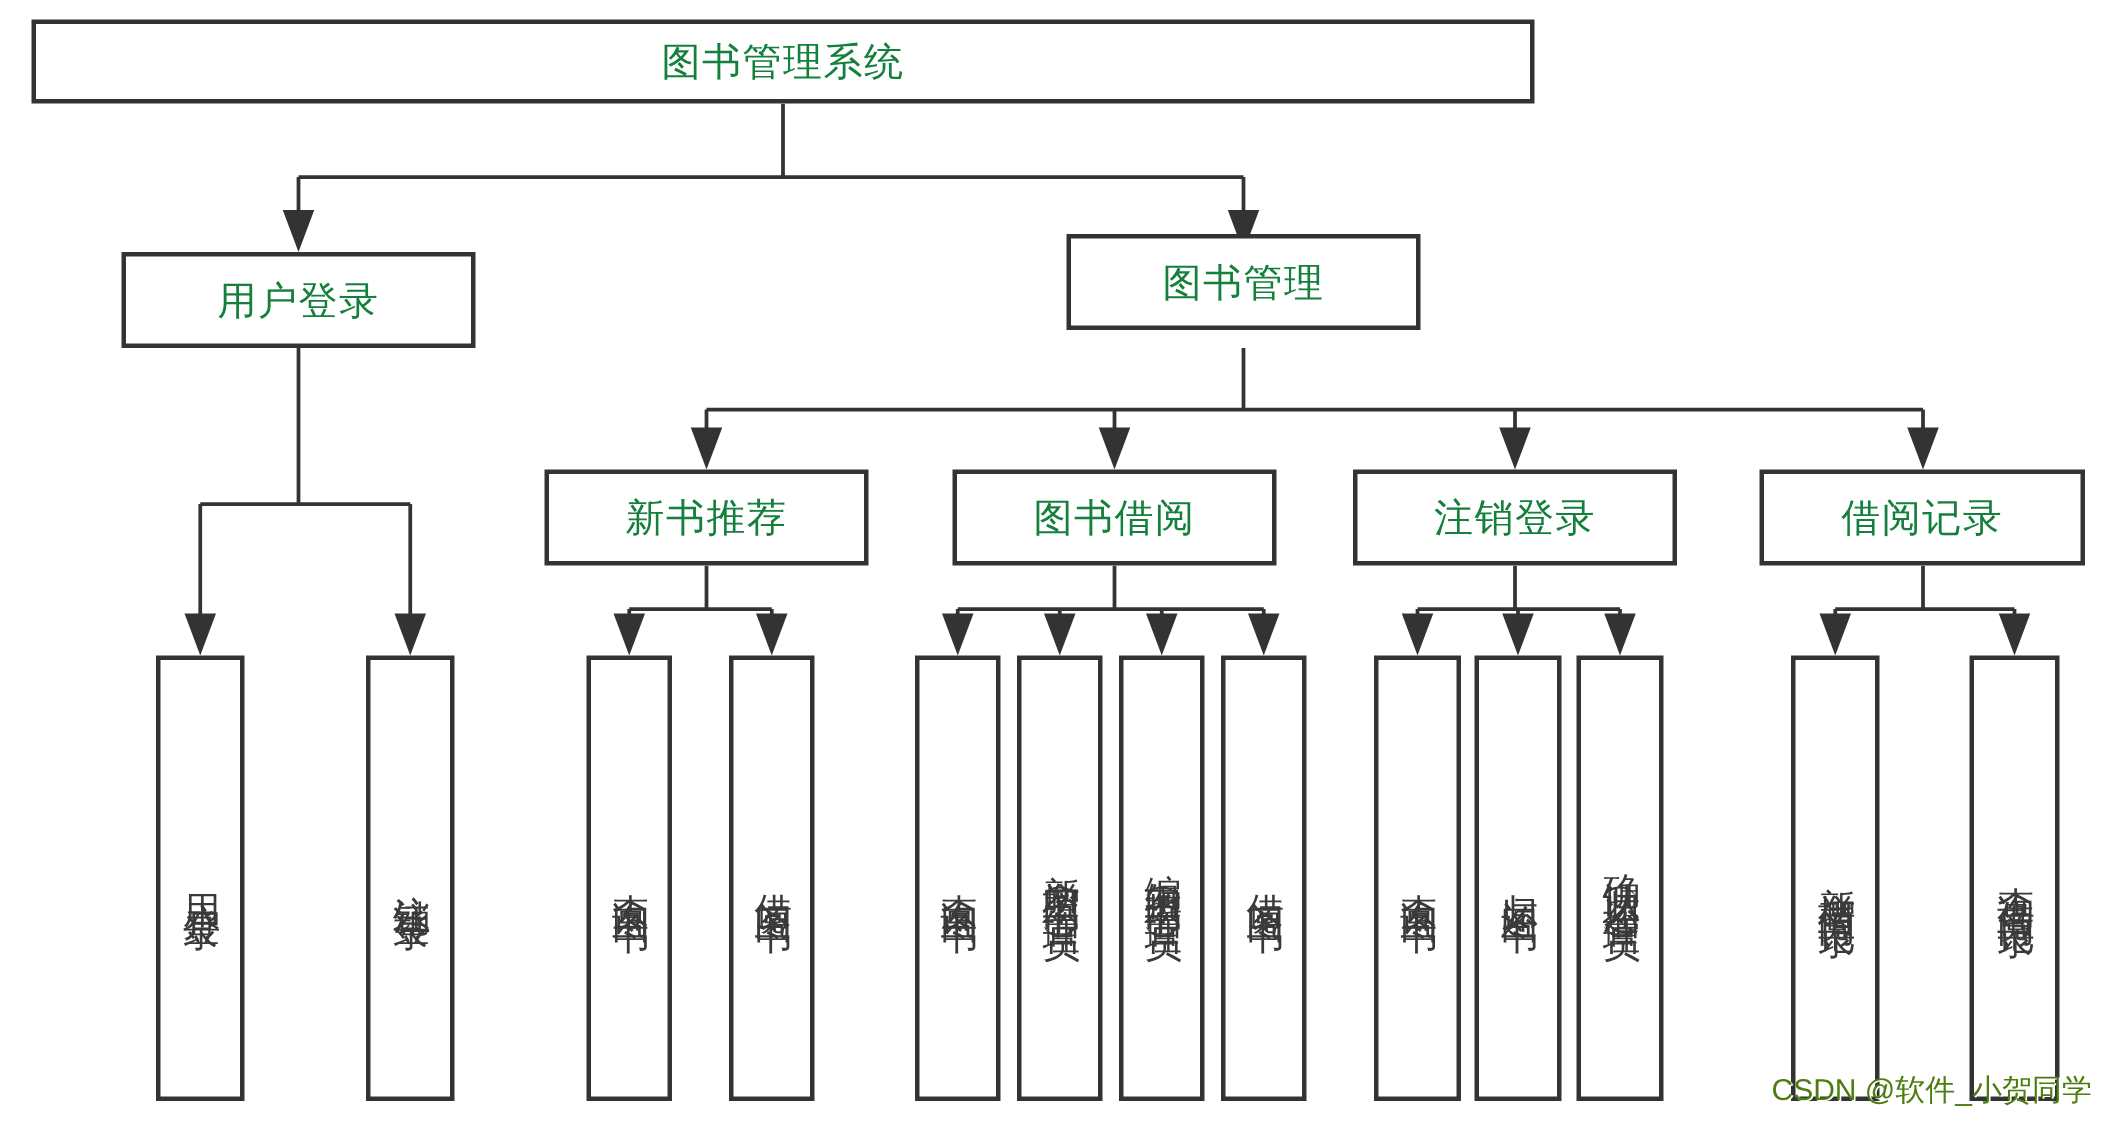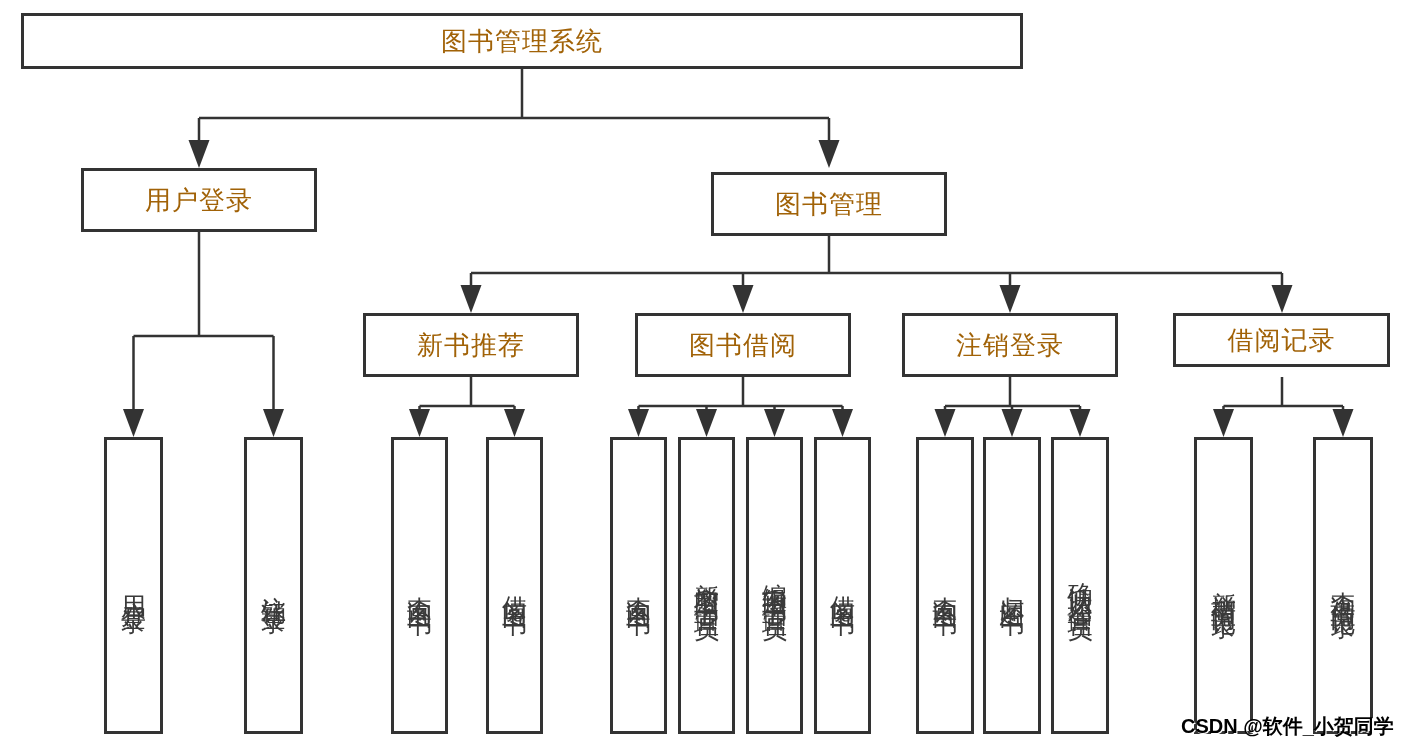--- a/index.html
+++ b/index.html
@@ -10,44 +10,43 @@
     font-family:"Liberation Sans","DejaVu Sans",sans-serif;
     overflow:hidden;
   }
   #connectors{position:absolute;left:0;top:0;width:1405px;height:747px;}
   .hbox{
     position:absolute;
     box-sizing:border-box;
     border:3px solid #333333;
     background:#ffffff;
     display:flex;align-items:center;justify-content:center;
-    font-size:26px;color:#a16207;
+    font-size:26px;color:#15803d;
     letter-spacing:1px;
     white-space:nowrap;
   }
   .vbox{
     position:absolute;
     box-sizing:border-box;
     border:3px solid #333333;
     background:#ffffff;
     display:flex;align-items:center;justify-content:center;
     writing-mode:vertical-rl;
     text-orientation:mixed;
     font-size:25px;color:#3a3a3a;
     letter-spacing:5px;
     line-height:1;
   }
   .watermark{
     position:absolute;
     left:1181px;top:713px;
     font-size:20px;
-    color:#000000;
+    color:#4d7c0f;
     white-space:nowrap;
     text-shadow:1px 1px 0 #ffffff;
-    font-weight:bold;
   }
 </style>
 </head>
 <body>
 
 <div id="canvas">
 
   <svg id="connectors" viewBox="0 0 1405 747" xmlns="http://www.w3.org/2000/svg">
     <path d="M522 69 V118 M199 118 H829 M199 118 V150 M829 118 V150
              M199 232 V336 M133.5 336 H273.5 M133.5 336 V418 M273.5 336 V418
@@ -75,26 +74,26 @@
              M934.5 409 L955.5 409 L945 437 Z
              M1001.5 409 L1022.5 409 L1012 437 Z
              M1069.5 409 L1090.5 409 L1080 437 Z
              M1213 409 L1234 409 L1223.5 437 Z
              M1332.5 409 L1353.5 409 L1343 437 Z" fill="#333333" stroke="none"></path>
   </svg>
 
   <div class="hbox" style="left:21px;top:13px;width:1002px;height:56px">图书管理系统</div>
 
   <div class="hbox" style="left:81px;top:168px;width:236px;height:64px">用户登录</div>
-  <div class="hbox" style="left:711px;top:172px;width:236px;height:64px">图书管理</div>
+  <div class="hbox" style="left:711px;top:156px;width:236px;height:64px">图书管理</div>
 
   <div class="hbox" style="left:635px;top:313px;width:216px;height:64px">图书借阅</div>
   <div class="hbox" style="left:363px;top:313px;width:216px;height:64px">新书推荐</div>
   <div class="hbox" style="left:902px;top:313px;width:216px;height:64px">注销登录</div>
-  <div class="hbox" style="left:1173px;top:313px;width:217px;height:54px">借阅记录</div>
+  <div class="hbox" style="left:1173px;top:313px;width:217px;height:64px">借阅记录</div>
 
   <div class="vbox" style="left:104px;top:437px;width:59px;height:297px">用户登录</div>
   <div class="vbox" style="left:244px;top:437px;width:59px;height:297px">注销登录</div>
 
   <div class="vbox" style="left:391px;top:437px;width:57px;height:297px">查询图书</div>
   <div class="vbox" style="left:486px;top:437px;width:57px;height:297px">借阅图书</div>
 
   <div class="vbox" style="left:610px;top:437px;width:57px;height:297px">查询图书</div>
   <div class="vbox" style="left:678px;top:437px;width:57px;height:297px">新增图书（管理员）</div>
   <div class="vbox" style="left:746px;top:437px;width:57px;height:297px">编辑图书（管理员）</div>

